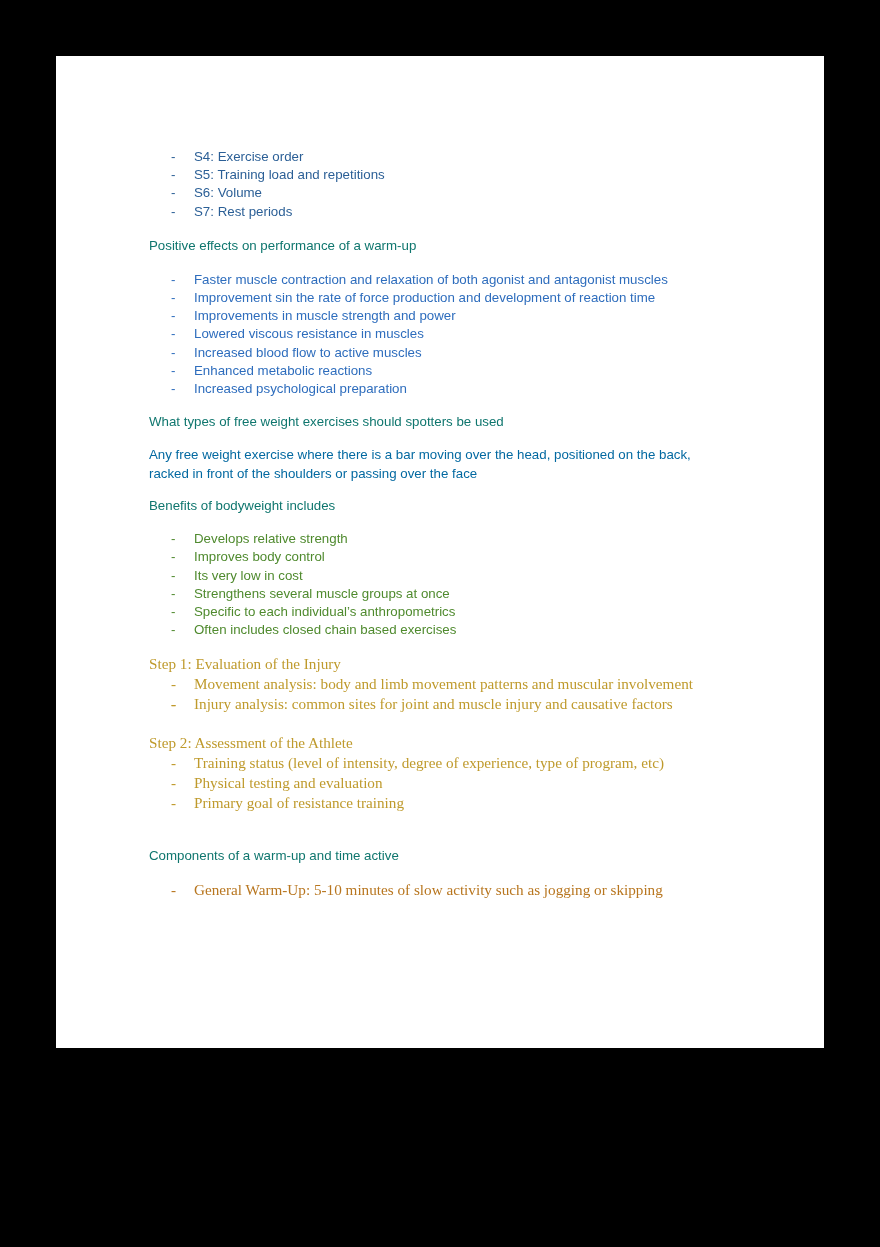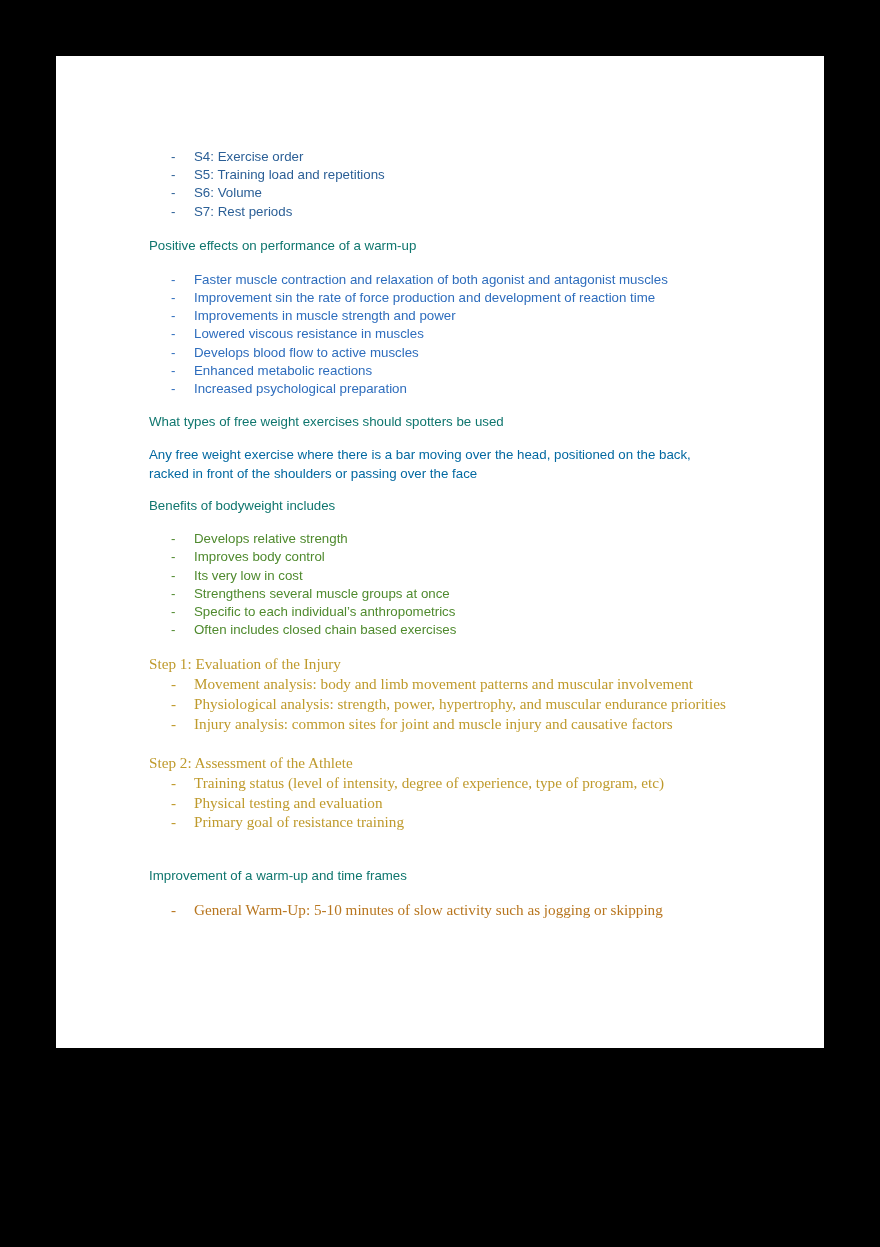--- a/index.html
+++ b/index.html
@@ -54,21 +54,21 @@
       <li><span class="bullet">-</span><span>S6: Volume</span></li>
       <li><span class="bullet">-</span><span>S7: Rest periods</span></li>
     </ul>
 
     <div class="heading sans" style="margin-top:16px;">Positive effects on performance of a warm-up</div>
     <ul class="dash sans c-blue2" style="margin-top:16px;">
       <li><span class="bullet">-</span><span>Faster muscle contraction and relaxation of both agonist and antagonist muscles</span></li>
       <li><span class="bullet">-</span><span>Improvement sin the rate of force production and development of reaction time</span></li>
       <li><span class="bullet">-</span><span>Improvements in muscle strength and power</span></li>
       <li><span class="bullet">-</span><span>Lowered viscous resistance in muscles</span></li>
-      <li><span class="bullet">-</span><span>Develops blood flow to active muscles</span></li>
+      <li><span class="bullet">-</span><span>Increased blood flow to active muscles</span></li>
       <li><span class="bullet">-</span><span>Enhanced metabolic reactions</span></li>
       <li><span class="bullet">-</span><span>Increased psychological preparation</span></li>
     </ul>
 
     <div class="heading sans" style="margin-top:15px;">What types of free weight exercises should spotters be used</div>
     <div class="para sans c-teal" style="margin-top:14px;">
       <div style="white-space:nowrap;">Any free weight exercise where there is a bar moving over the head, positioned on the back,</div>
       <div style="white-space:nowrap;">racked in front of the shoulders or passing over the face</div>
     </div>
 
@@ -78,29 +78,29 @@
       <li><span class="bullet">-</span><span>Improves body control</span></li>
       <li><span class="bullet">-</span><span>Its very low in cost</span></li>
       <li><span class="bullet">-</span><span>Strengthens several muscle groups at once</span></li>
       <li><span class="bullet">-</span><span>Specific to each individual’s anthropometrics</span></li>
       <li><span class="bullet">-</span><span>Often includes closed chain based exercises</span></li>
     </ul>
 
     <div class="serif c-gold" style="margin-top:15px; line-height:20px;">Step 1: Evaluation of the Injury</div>
     <ul class="dash serif c-gold">
       <li><span class="bullet">-</span><span>Movement analysis: body and limb movement patterns and muscular involvement</span></li>
-      <li><span class="bullet">-</span><span>Physiological analysis: strength, power, hypertrophy, and muscular endurance priorities</span></li>
+      <li><span class="bullet">-</span></li>
       <li><span class="bullet">-</span><span>Injury analysis: common sites for joint and muscle injury and causative factors</span></li>
     </ul>
     <div class="serif c-gold" style="margin-top:19px; line-height:20px;">Step 2: Assessment of the Athlete</div>
     <ul class="dash serif c-gold">
       <li><span class="bullet">-</span><span>Training status (level of intensity, degree of experience, type of program, etc)</span></li>
       <li><span class="bullet">-</span><span>Physical testing and evaluation</span></li>
       <li><span class="bullet">-</span><span>Primary goal of resistance training</span></li>
     </ul>
 
-    <div class="heading sans" style="margin-top:35px;">Improvement of a warm-up and time frames</div>
+    <div class="heading sans" style="margin-top:35px;">Components of a warm-up and time active</div>
     <ul class="dash serif c-orange" style="margin-top:15px;">
       <li><span class="bullet">-</span><span>General Warm-Up: 5-10 minutes of slow activity such as jogging or skipping</span></li>
     </ul>
 
   </div>
 </div>
 
 </body></html>

